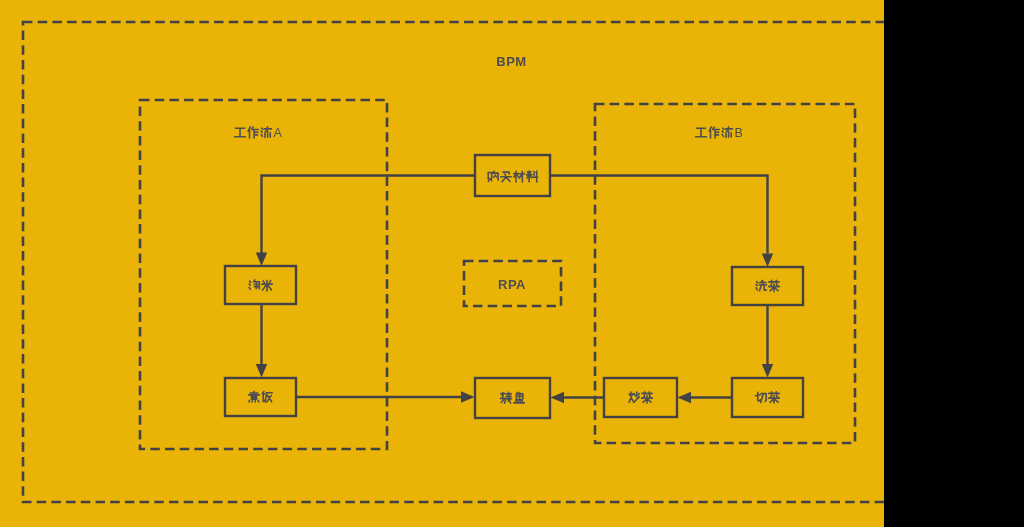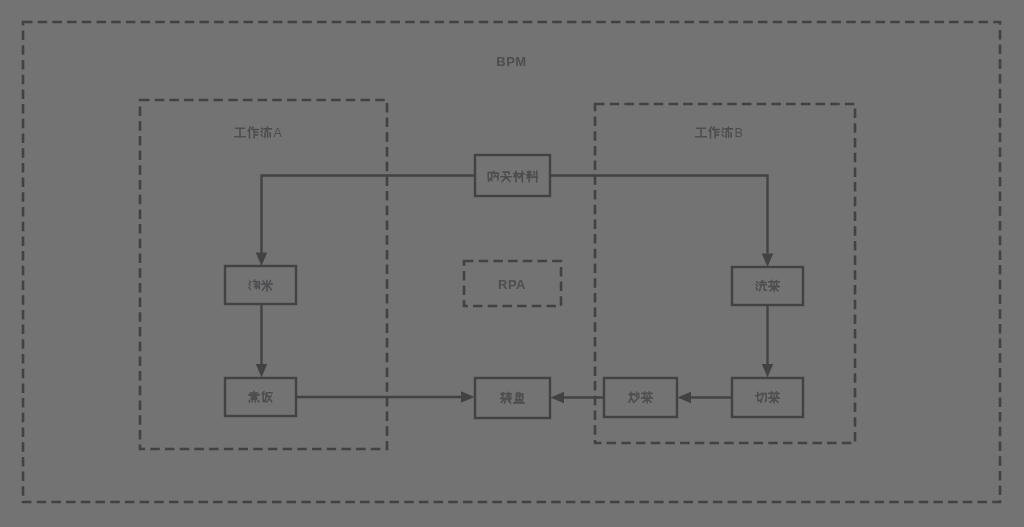--- a/index.html
+++ b/index.html
@@ -1,17 +1,17 @@
 <!DOCTYPE html>
 <html><head>
 <meta charset="utf-8">
 <title>BPM flow</title>
 <style>
 html,body{margin:0;padding:0;background:#000;}
-#stage{width:1024px;height:527px;background:#737373;overflow:hidden;}
+#stage{width:884px;height:527px;background:#eab308;overflow:hidden;}
 svg{display:block;filter:blur(0.6px);}
 text{letter-spacing:0.5px;}
 </style>
 </head>
 <body>
 
 <div id="stage">
 <svg width="1024" height="527" viewBox="0 0 1024 527" xmlns="http://www.w3.org/2000/svg">
 
 <g>

